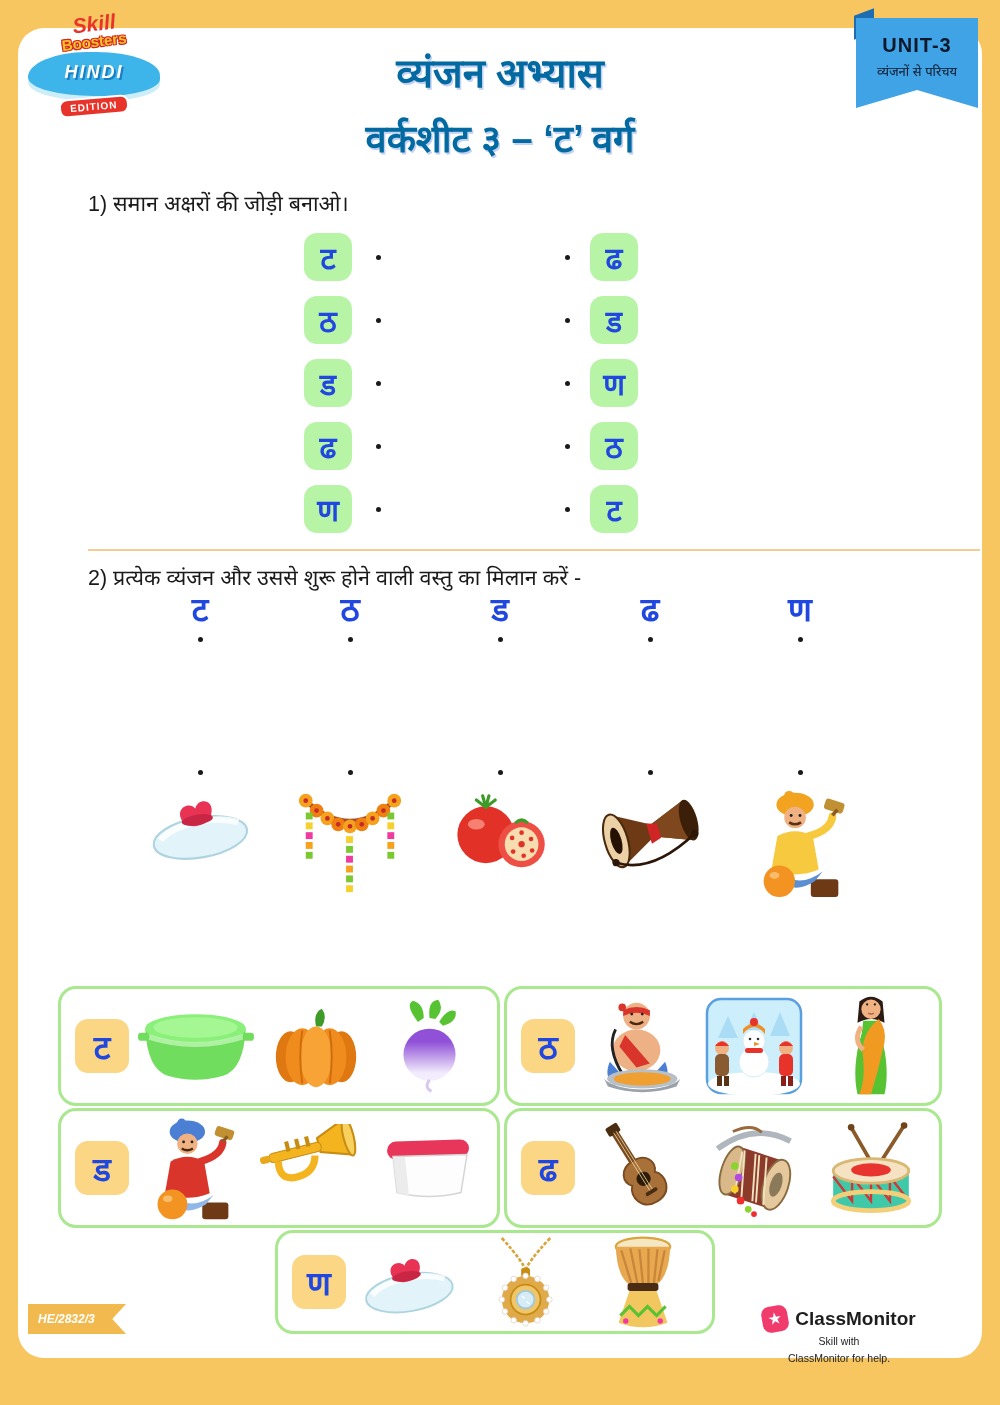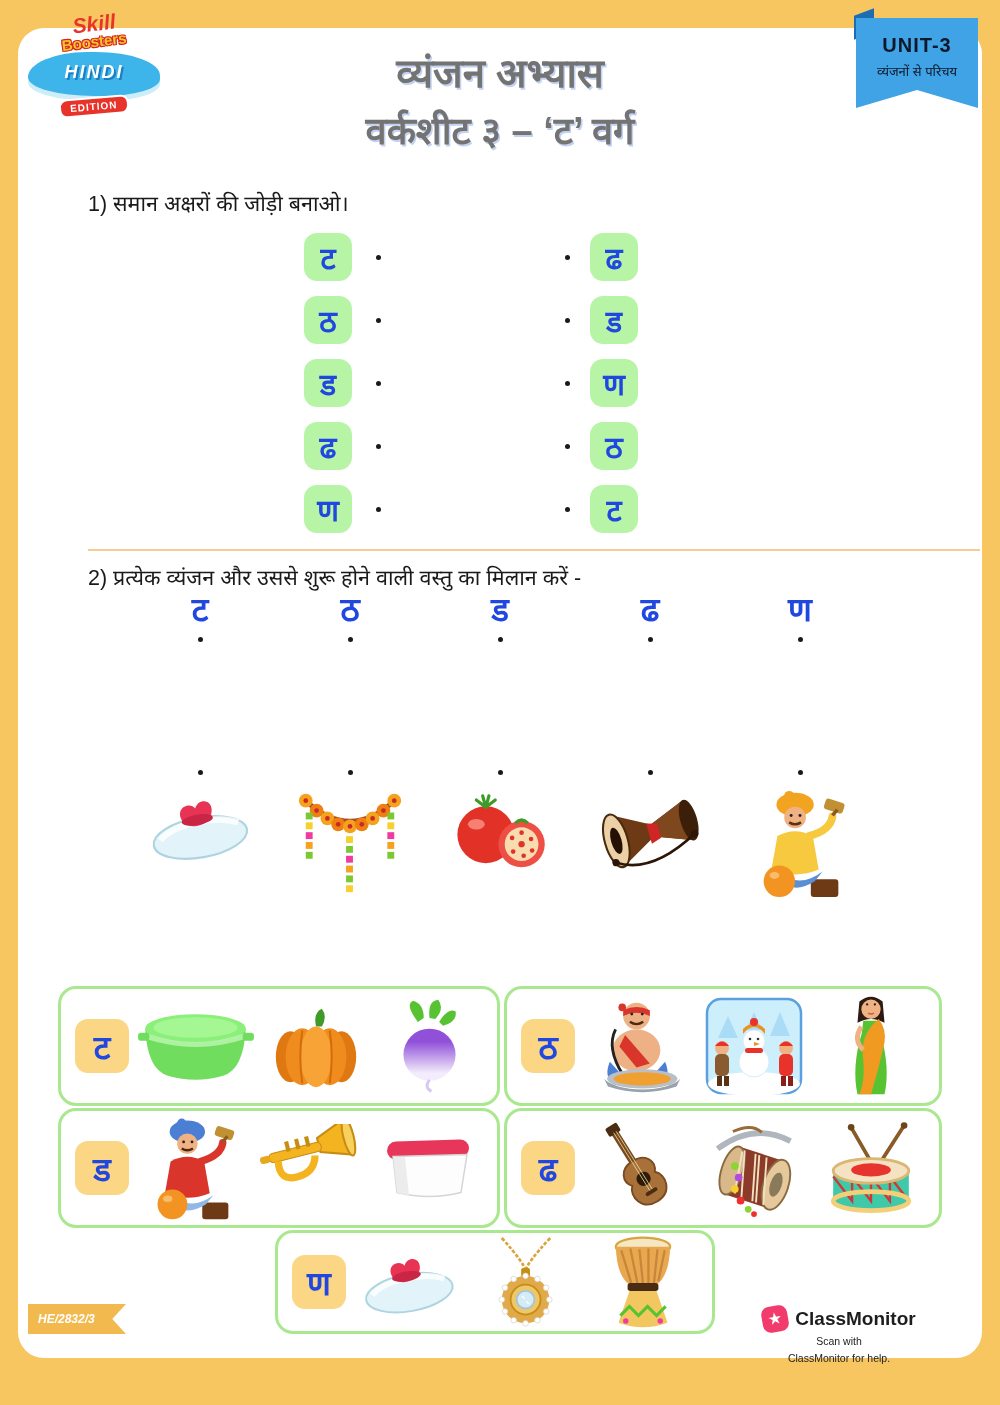--- a/index.html
+++ b/index.html
@@ -19,24 +19,24 @@
        letter-spacing:1px;padding:2px 9px;border-radius:8px;border:2px solid #fff;transform:rotate(-5deg);position:relative;z-index:4;}
 
   
   .unit-fold{position:absolute;left:836px;top:-16px;width:20px;height:24px;background:#1d6db3;transform:skewY(-20deg);}
   .unit-badge{position:absolute;left:838px;top:-10px;width:122px;height:90px;background:#3fa3e6;
        clip-path:polygon(0 0,100% 0,100% 100%,50% 80%,0 100%);color:#0f172a;text-align:center;box-sizing:border-box;padding-top:16px;}
   .unit-badge .u1{font-size:20px;font-weight:bold;letter-spacing:1px;}
   .unit-badge .u2{font-size:13px;margin-top:5px;}
 
   
-  .title{position:absolute;left:0;top:16px;width:100%;text-align:center;color:#737373;font-weight:bold;
+  .title{position:absolute;left:0;top:16px;width:100%;text-align:center;color:#0369a1;font-weight:bold;
          text-shadow:1.5px 1.5px 0 #c3d2f2;}
   .title .t1{font-size:40px;}
-  .title .t2{font-size:38px;margin-top:4px;}
+  .title .t2{font-size:38px;margin-top:12px;}
 
   
   .s-heading{position:absolute;left:70px;font-size:21.5px;color:#1a1a1a;}
   .h1{top:160px}.h2{top:534px}.h3{top:898px}
 
   
   .match-grid{position:absolute;left:0;top:205px;width:100%;}
   .m-row{display:flex;align-items:center;height:48px;margin-bottom:15px;padding-left:286px;}
   .m-box{width:48px;height:48px;background:#b7f4a6;border-radius:13px;color:#2047e0;font-size:30px;font-weight:bold;
          display:flex;align-items:center;justify-content:center;}
@@ -519,17 +519,17 @@
     </div>
   </div>
 
   <div class="he-ribbon">HE/2832/3</div>
 
   <div class="cm">
     <div class="row">
       <div class="icon">★</div>
       <div class="name">ClassMonitor</div>
     </div>
-    <div class="sub">Scan with</div>
+    <div class="sub">Skill with</div>
     <div class="sub">ClassMonitor for help.</div>
   </div>
 
 </div>
 
 </body></html>

